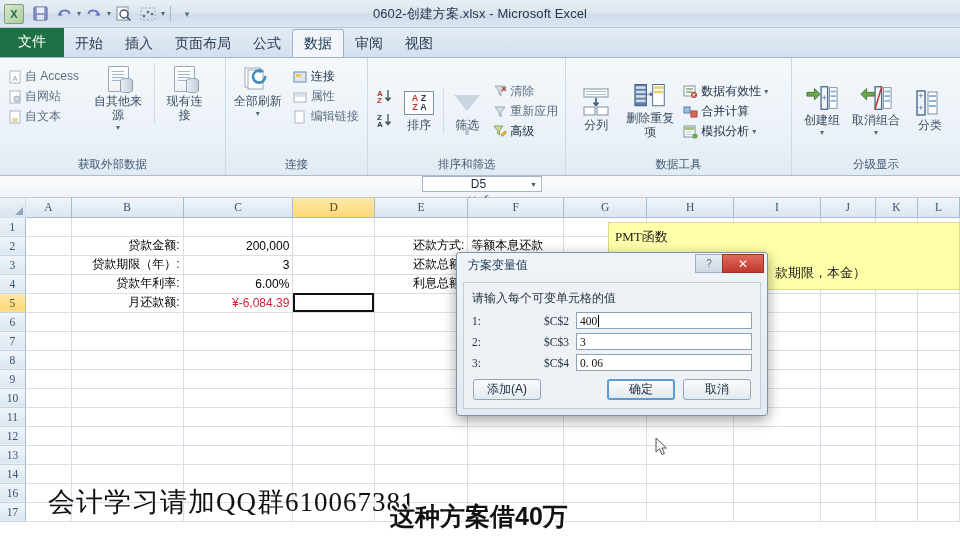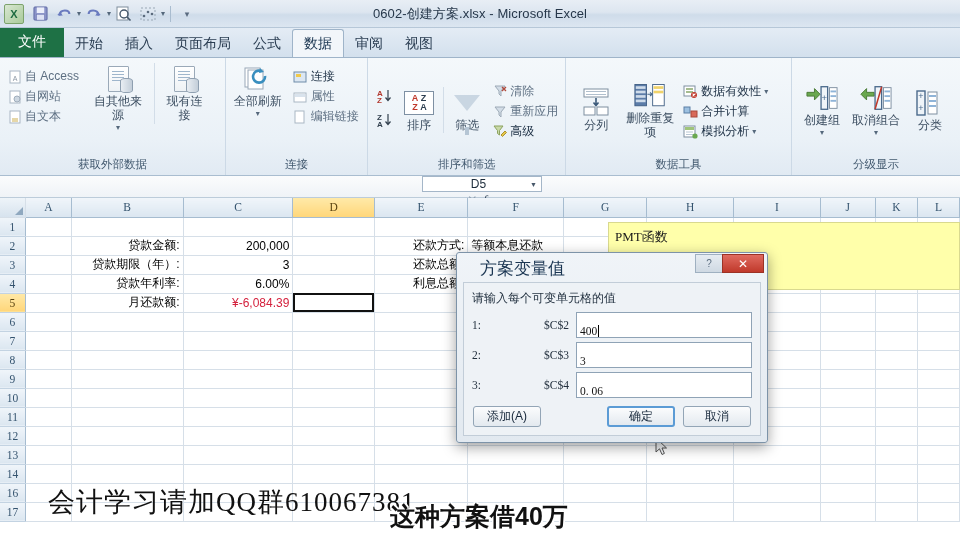--- a/index.html
+++ b/index.html
@@ -175,22 +175,22 @@
   }
   
   .dlg {
     position: absolute; width: 312px; border: 1px solid #7d93a8;
     background: linear-gradient(to bottom,#f0f4f8,#e2e9f0);
     box-shadow: 0 4px 14px rgba(0,0,0,.38); border-radius: 3px;
     padding: 3px; z-index: 20;
   }
   .dlg-tb { display: flex; align-items: flex-start; height: 24px; position: relative; }
   .dlg-title {
-    font-size: 17px; color: #1a3552; padding: 1px 0 0 8px;
-    font-family: Liberation Sans, sans-serif; flex: 1; margin-left: 12px;
+    font-size: 12px; color: #1a3552; padding: 1px 0 0 8px;
+    font-family: Liberation Sans, sans-serif; flex: 1;
   }
   .dlg-btns { display: flex; position: absolute; right: 0; top: -2px; }
   .dlg-help {
     width: 27px; height: 19px; background: linear-gradient(to bottom,#e6ecf2,#cfd9e3);
     border: 1px solid #9fb0c1; border-right: none; display: flex;
     align-items: center; justify-content: center; font-size: 10px; color: #5a6d80;
   }
   .dlg-close {
     width: 42px; height: 19px; background: linear-gradient(to bottom,#e06b60,#c0392b);
     border: 1px solid #9c3225; display: flex; align-items: center;
@@ -202,21 +202,21 @@
   }
   .dlg-prompt { font-size: 12px; color: #1f2e3d; margin-bottom: 5px; }
   .dlg-row { display: flex; align-items: center; margin-bottom: 4px; }
   .dlg-idx { width: 24px; font-size: 11.5px; color: #23303e; font-family: "Liberation Serif", serif; }
   .dlg-ref {
     width: 80px; text-align: right; padding-right: 7px; font-size: 11.5px;
     color: #23303e; font-family: "Liberation Serif", serif;
   }
   .dlg-input {
     flex: 1; height: 17px; background: #fff; border: 1px solid #8fa3b6;
-    font-size: 11.5px; color: #111; padding: 12px 3px; display: flex; align-items: flex-start;
+    font-size: 11.5px; color: #111; padding: 0 3px; display: flex; align-items: center;
     font-family: "Liberation Serif", serif;
   }
   .caretbar { display: inline-block; width: 1px; height: 12px; background: #000; margin-left: 1px; }
   .dlg-foot { display: flex; align-items: center; margin-top: 8px; padding: 0 1px; }
   .dbtn {
     height: 21px; min-width: 68px; padding: 0 10px;
     background: linear-gradient(to bottom,#fbfcfd,#e3e9ef);
     border: 1px solid #93a5b6; border-radius: 3px; font-size: 12px; color: #16273a;
     display: flex; align-items: center; justify-content: center;
   }
@@ -873,20 +873,21 @@
       <td></td>
           <td></td>
       <td></td>
           <td></td>
     </tr>
   </tbody>
     </table>
 
   <div class="note" style="left:608px; top:24px; width:352px; height:68px;">
     <div>PMT函数</div>
+    <div style="margin-top:16px; margin-left:160px;">款期限，本金）</div>
   </div>
 </div>
 
 <div class="dlg" style="left:456px; top:252px;">
   <div class="dlg-tb">
     <div class="dlg-title">方案变量值</div>
     <div class="dlg-btns">
       <div class="dlg-help">?</div>
       <div class="dlg-close">✕</div>
     </div>

